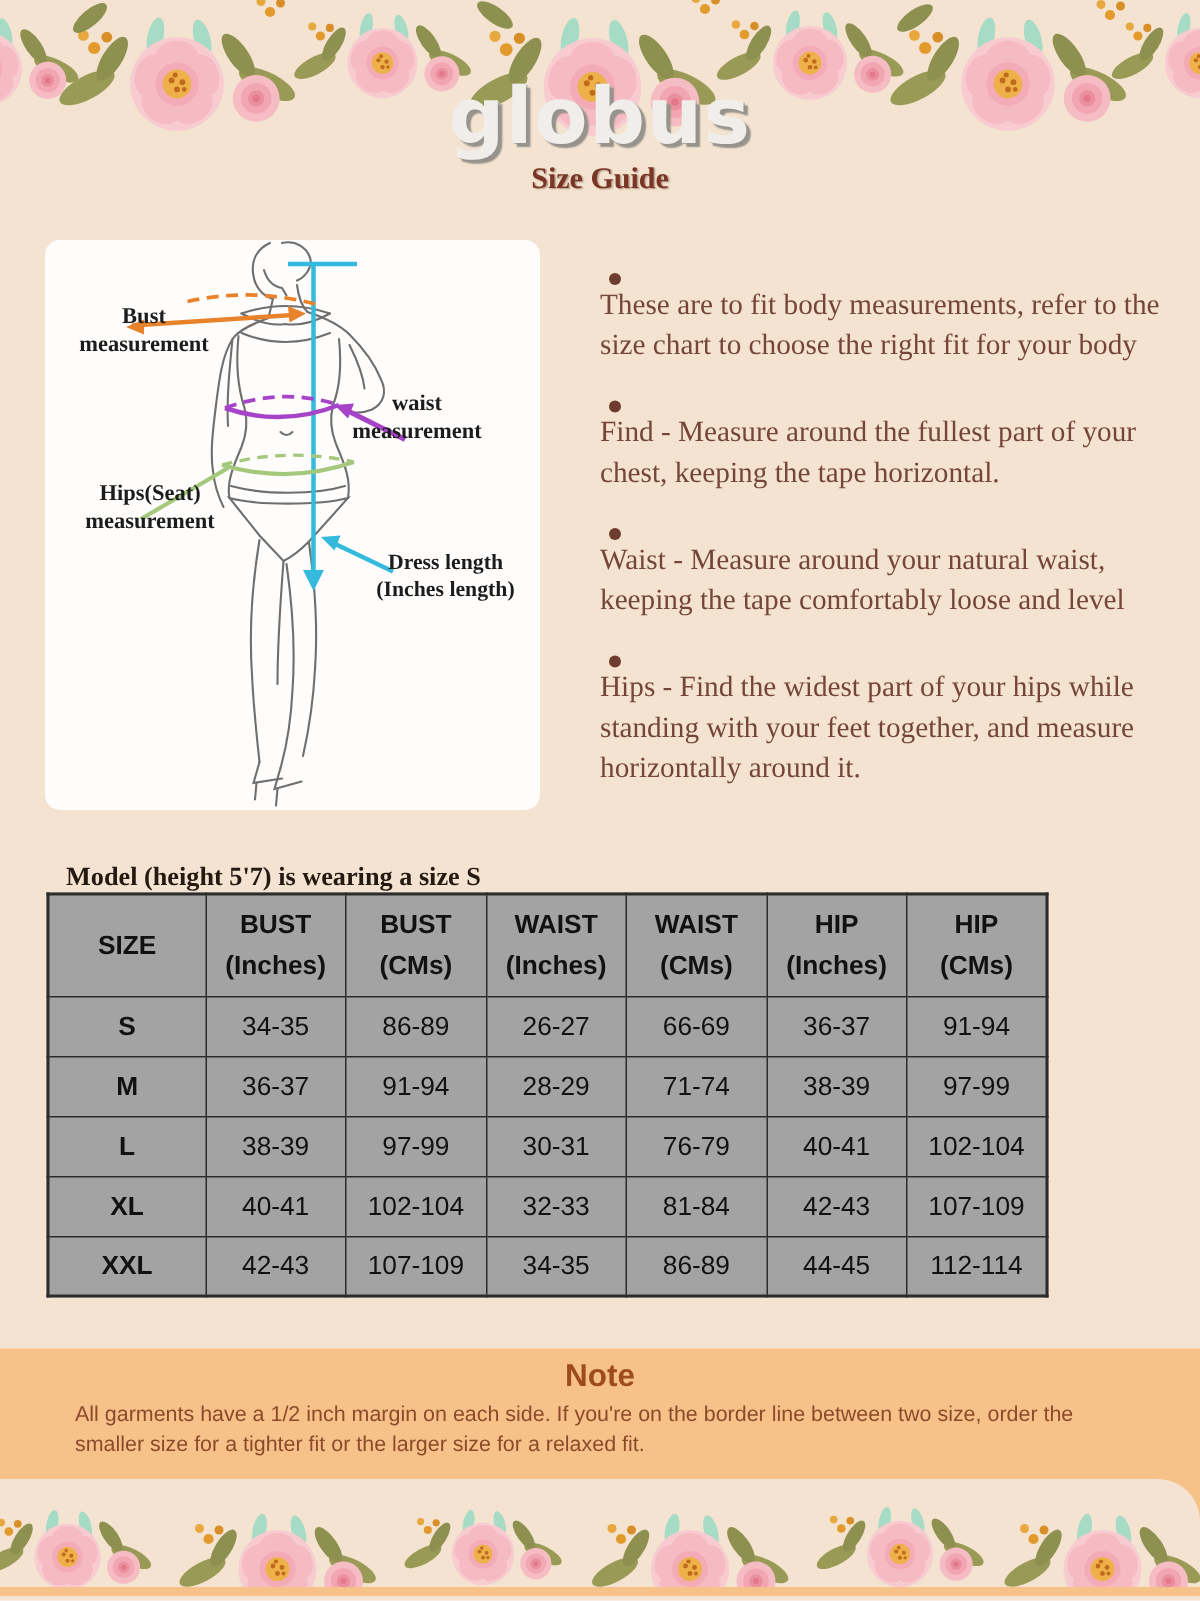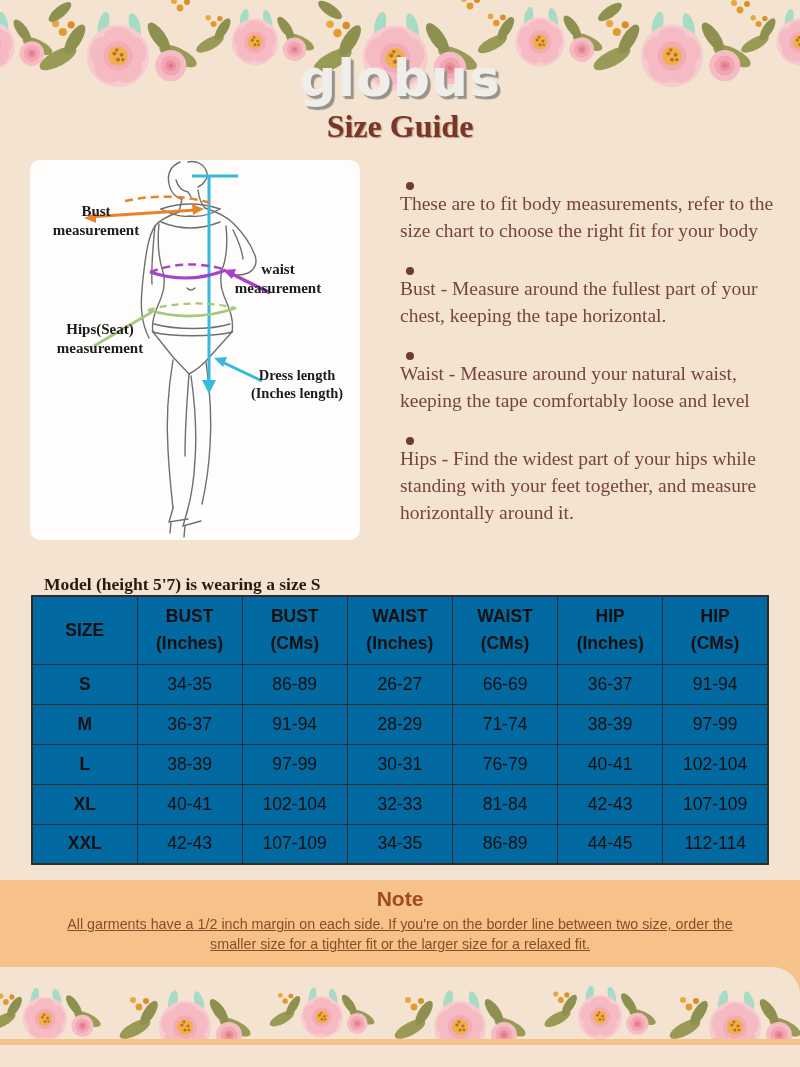--- a/index.html
+++ b/index.html
@@ -14,21 +14,21 @@
   .garland-bottom { position:absolute; bottom:0; left:0; width:800px; height:78px; }
   
   .logo {
     position:absolute; top:48px; left:0; width:800px; text-align:center;
     font-family:"DejaVu Sans", sans-serif; font-weight:700; font-size:52px;
     letter-spacing:1px; color:#efeeea; text-shadow:3px 3px 1px #97938c, 1px 1px 0 #b9b5ae;
     z-index:5;
   }
   .page-title {
     position:absolute; top:108px; left:0; width:800px; text-align:center;
-    font-weight:700; font-size:32px; color:#7a3526;
+    font-weight:700; font-size:20px; color:#7a3526;
     text-shadow:1px 1px 1px rgba(60,20,5,.35); z-index:5;
   }
   
   .diagram-panel {
     position:absolute; left:30px; top:160px; width:330px; height:380px;
     background:#fefdfc; border-radius:10px; z-index:4;
   }
   .diagram-panel svg { position:absolute; left:0; top:0; }
   .diagram-label {
     position:absolute; font-size:15px; font-weight:600; color:#1c1c1c;
@@ -51,50 +51,50 @@
     flex:0 0 8px; width:8px; height:8px; border-radius:50%;
     background:#6e3d2f; margin:10px 16px 0 6px;
   }
   
   .model-note {
     position:absolute; left:44px; top:574px; font-weight:700;
     font-size:17.5px; color:#241a12; z-index:4;
   }
   
   table.size-chart {
-    position:absolute; left:31px; top:595px; width:738px;
-    border-collapse:collapse; background:#0369a1;
+    position:absolute; left:31px; top:595px; width:668px;
+    border-collapse:collapse; background:#a3a3a3;
     font-family:"Liberation Sans", sans-serif; z-index:4;
     table-layout:fixed;
   }
   table.size-chart th, table.size-chart td {
     border:1.6px solid #2c2c2c; text-align:center; vertical-align:middle;
     color:#111;
   }
   table.size-chart { border:2px solid #2c2c2c; }
   table.size-chart th {
     height:68px; font-size:17.5px; font-weight:700;
     white-space:pre-line; line-height:1.55;
   }
   table.size-chart td { height:40px; font-size:17.5px; font-weight:400; }
   table.size-chart td.size-cell { font-weight:700; }
   col.c-size { width:105px; }
   
   .bottom-section {
-    position:absolute; left:0; top:880px; width:800px; height:165px;
+    position:absolute; left:0; top:899px; width:800px; height:165px;
     background:#f6c289;
   }
   .note-title {
     margin-top:7px; text-align:center; font-family:"Liberation Sans", sans-serif;
     font-weight:700; font-size:21px; color:#9e4b1e;
   }
   .note-text {
-    margin:3px auto 11px; width:700px; text-align:center;
+    margin:3px auto 11px; width:700px; text-align:left;
     font-family:"Liberation Sans", sans-serif; font-size:14.3px;
-    line-height:1.4; color:#8c4a2a;text-decoration:underline;
+    line-height:1.4; color:#8c4a2a;
   }
   .footer {
     position:absolute; left:0; top:87px; width:800px; height:72px;
     background:#f3e3d0; border-top-right-radius:28px; overflow:hidden;
   }
 </style>
 </head>
 <body>
 
 <svg width="0" height="0" style="position:absolute" aria-hidden="true">
@@ -255,21 +255,21 @@
 (Inches length)</div>
   </div>
 
   <ul class="instructions">
     <li>
       <span class="bullet-dot"></span>
       <span>These are to fit body measurements, refer to the size chart to choose the right fit for your body</span>
     </li>
     <li>
       <span class="bullet-dot"></span>
-      <span>Bust - Measure around the fullest part of your chest, keeping the tape horizontal.</span>
+      <span>Find - Measure around the fullest part of your chest, keeping the tape horizontal.</span>
     </li>
     <li>
       <span class="bullet-dot"></span>
       <span>Waist - Measure around your natural waist, keeping the tape comfortably loose and level</span>
     </li>
     <li>
       <span class="bullet-dot"></span>
       <span>Hips - Find the widest part of your hips while standing with your feet together, and measure horizontally around it.</span>
     </li>
   </ul>

